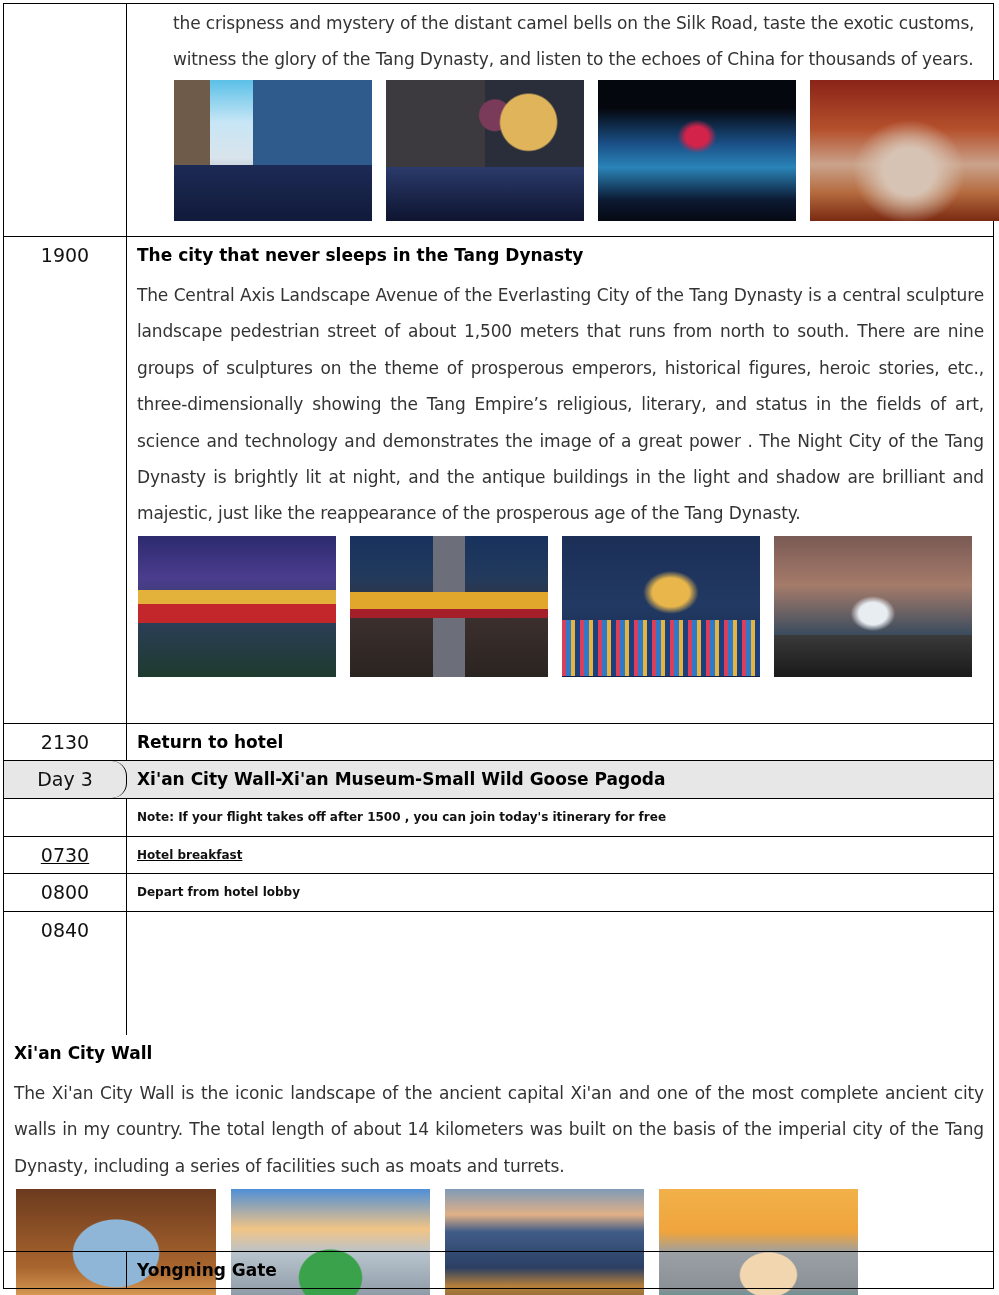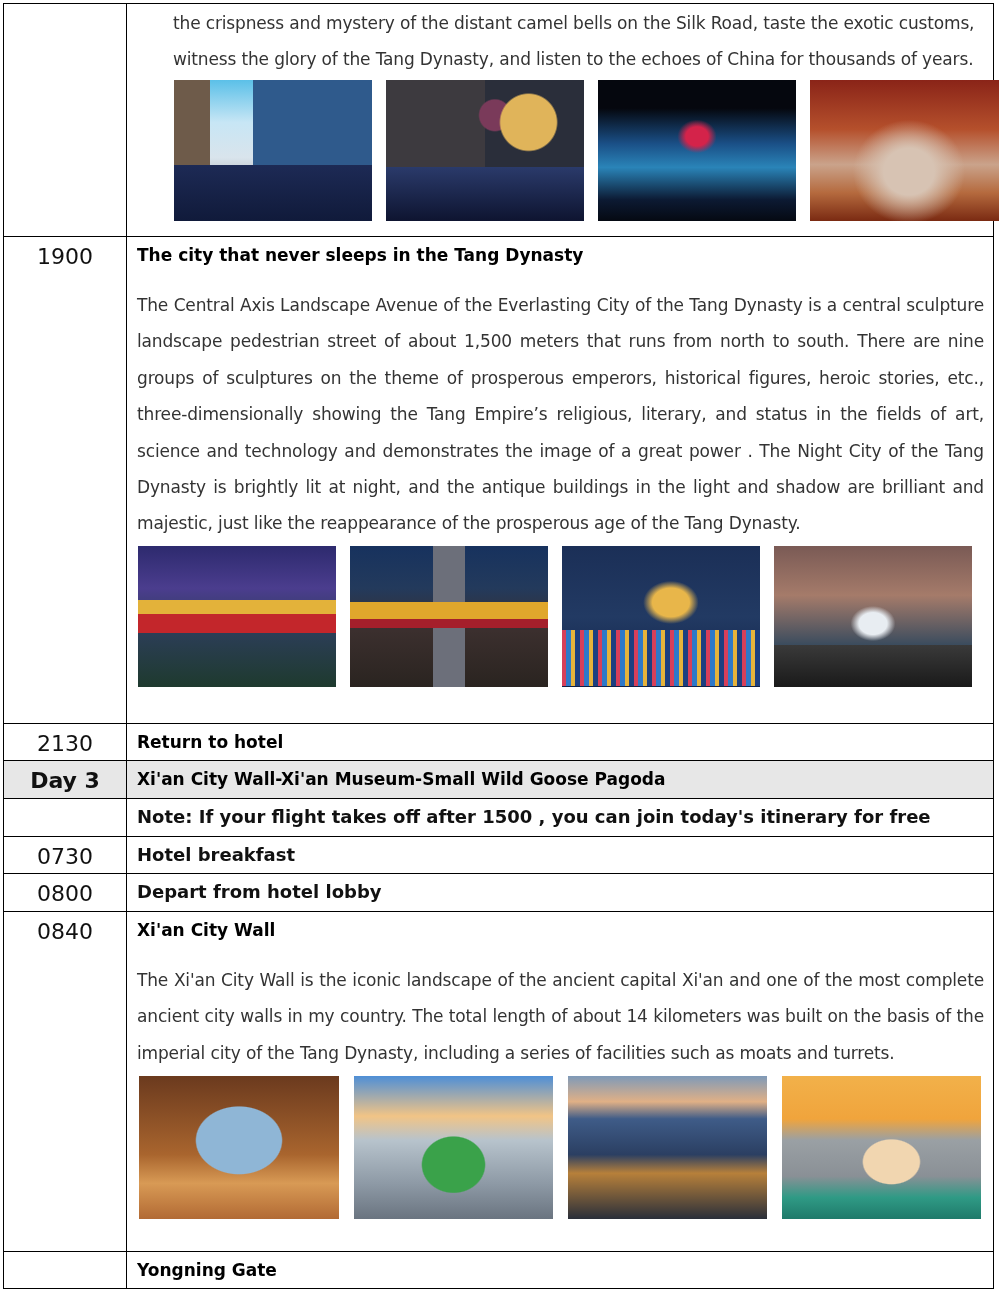--- a/index.html
+++ b/index.html
@@ -4,25 +4,25 @@
 <style>
   html, body { margin: 0; padding: 0; background: #ffffff; }
   body { width: 999px; height: 1295px; position: relative; overflow: hidden;
          font-family: "DejaVu Sans", sans-serif; }
   .table { position: absolute; left: 3px; top: 3px; width: 991px;
            border-left: 1.5px solid #000; border-right: 1.5px solid #000; box-sizing: border-box; }
   .row { position: relative; display: flex; border-top: 1.5px solid #000; box-sizing: border-box; }
   .row.last { border-bottom: 1.5px solid #000; justify-content: flex-end; }
   .row.shaded { background: #e7e7e7; }
   .time { width: 123px; flex: 0 0 123px; border-right: 1.5px solid #000; box-sizing: border-box;
-          text-align: center; font-size: 22px; color: #111; padding-top: 7px; }
+          text-align: center; font-size: 19px; color: #111; padding-top: 7px; }
   .content { flex: 1; padding: 6px 9px 0 10px; box-sizing: border-box; }
   .title { font-size: 17px; font-weight: bold; color: #000000; line-height: 24px; height: 24px; white-space: nowrap; }
-  .plain { font-size: 18px; color: #111; line-height: 24px; height: 24px; white-space: nowrap; }
-  .para { font-size: 17px; color: #333; line-height: 36.4px; text-align: justify; margin-top: 20px; letter-spacing: -0.15px; }
+  .plain { font-size: 12px; color: #111; line-height: 24px; height: 24px; white-space: nowrap; }
+  .para { font-size: 17px; color: #333; line-height: 36.4px; text-align: justify; margin-top: 10px; letter-spacing: -0.15px; }
   .para.first { margin-top: -2px; }
   .gallery { display: flex; gap: 14px; margin-top: 6px; }
   .photo { width: 198px; height: 141px; position: relative; overflow: hidden; }
   
   .p-stage1 { background:
       linear-gradient(180deg, rgba(0,0,0,0) 60%, #1d2a55 60%, #101a3a 100%),
       linear-gradient(90deg, #6e5b4a 0 18%, transparent 18% 40%, #2f5a8c 40% 100%),
       linear-gradient(180deg, #5bc0e8 0%, #c7e6f5 30%, #d9e4ec 55%, #cfd8e0 60%); }
   .p-stage2 { background:
       linear-gradient(180deg, transparent 62%, #2a3a6a 62%, #0e1430 100%),
@@ -101,48 +101,48 @@
   </div>
 
   <div class="row" style="height:37px;">
     <div class="time">2130</div>
     <div class="content">
         <div class="title">Return to hotel</div>
       </div>
   </div>
 
   <div class="row shaded" style="height:38px;">
-    <div class="time" style="font-weight:bold;">Day 3</div>
+    <div class="time" style="font-weight:normal;border-radius:15px;">Day 3</div>
     <div class="content">
         <div class="title">Xi'an City Wall-Xi'an Museum-Small Wild Goose Pagoda</div>
       </div>
   </div>
 
   <div class="row" style="height:38px;">
     <div class="time"></div>
     <div class="content">
         <div class="plain" style="font-weight:600;">Note: If your flight takes off after 1500 , you can join today's itinerary for free</div>
       </div>
   </div>
 
-  <div class="row" style="height:37px;">
+  <div class="row" style="height:37px;text-decoration:underline;">
     <div class="time">0730</div>
     <div class="content">
         <div class="plain" style="font-weight:600;">Hotel breakfast</div>
       </div>
   </div>
 
   <div class="row" style="height:38px;">
     <div class="time">0800</div>
     <div class="content">
         <div class="plain" style="font-weight:600;">Depart from hotel lobby</div>
       </div>
   </div>
 
-  <div class="row" style="height:340px;">
+  <div class="row" style="height:340px;flex-direction:column;">
     <div class="time">0840</div>
     <div class="content">
       <div class="title">Xi'an City Wall</div>
       <div class="para">The Xi'an City Wall is the iconic landscape of the ancient capital Xi'an and one of the most complete ancient city walls in my country. The total length of about 14 kilometers was built on the basis of the imperial city of the Tang Dynasty, including a series of facilities such as moats and turrets.</div>
       <div class="gallery" style="margin-top:5px; margin-left:2px; gap:15px;">
         <div class="photo p-wall1" style="width:200px;height:143px;"></div>
         <div class="photo p-wall2" style="width:199px;height:143px;"></div>
         <div class="photo p-wall3" style="width:199px;height:143px;"></div>
         <div class="photo p-wall4" style="width:199px;height:143px;"></div>
       </div>

